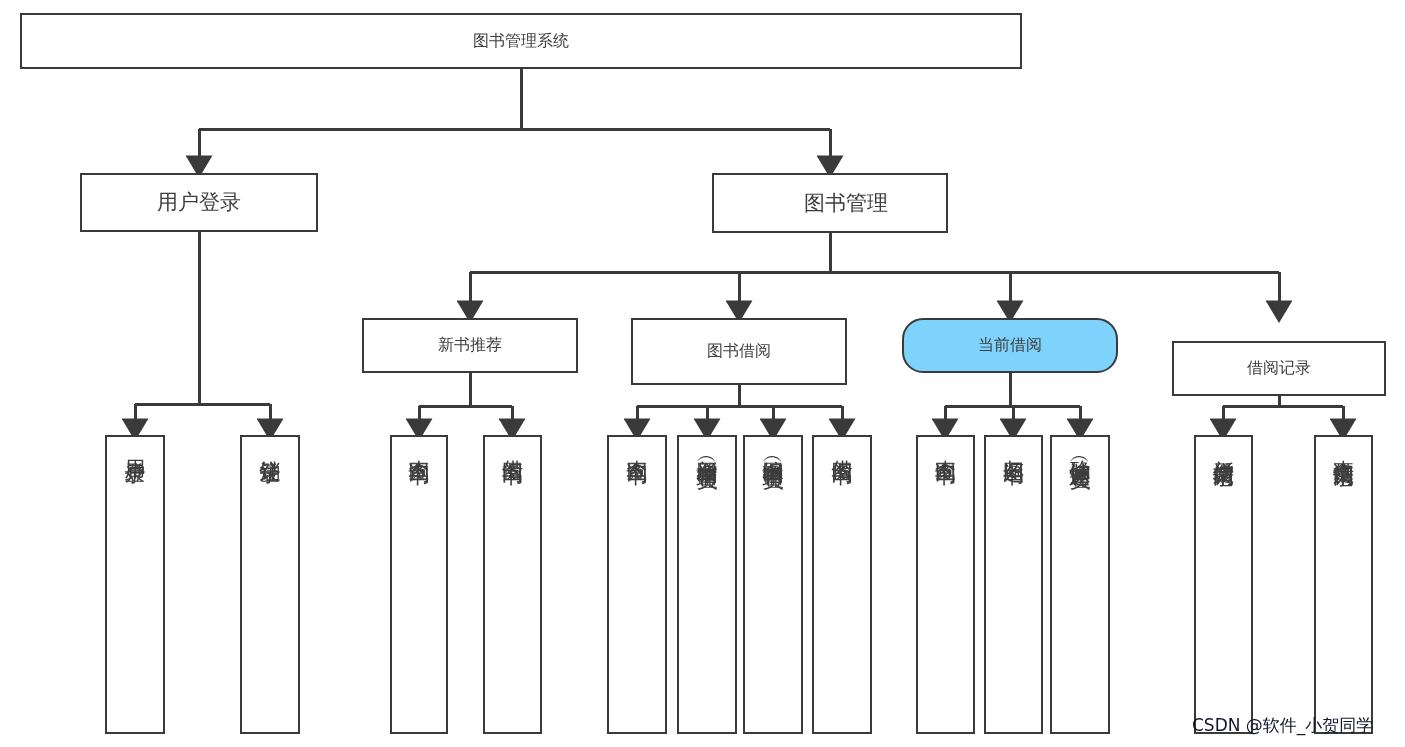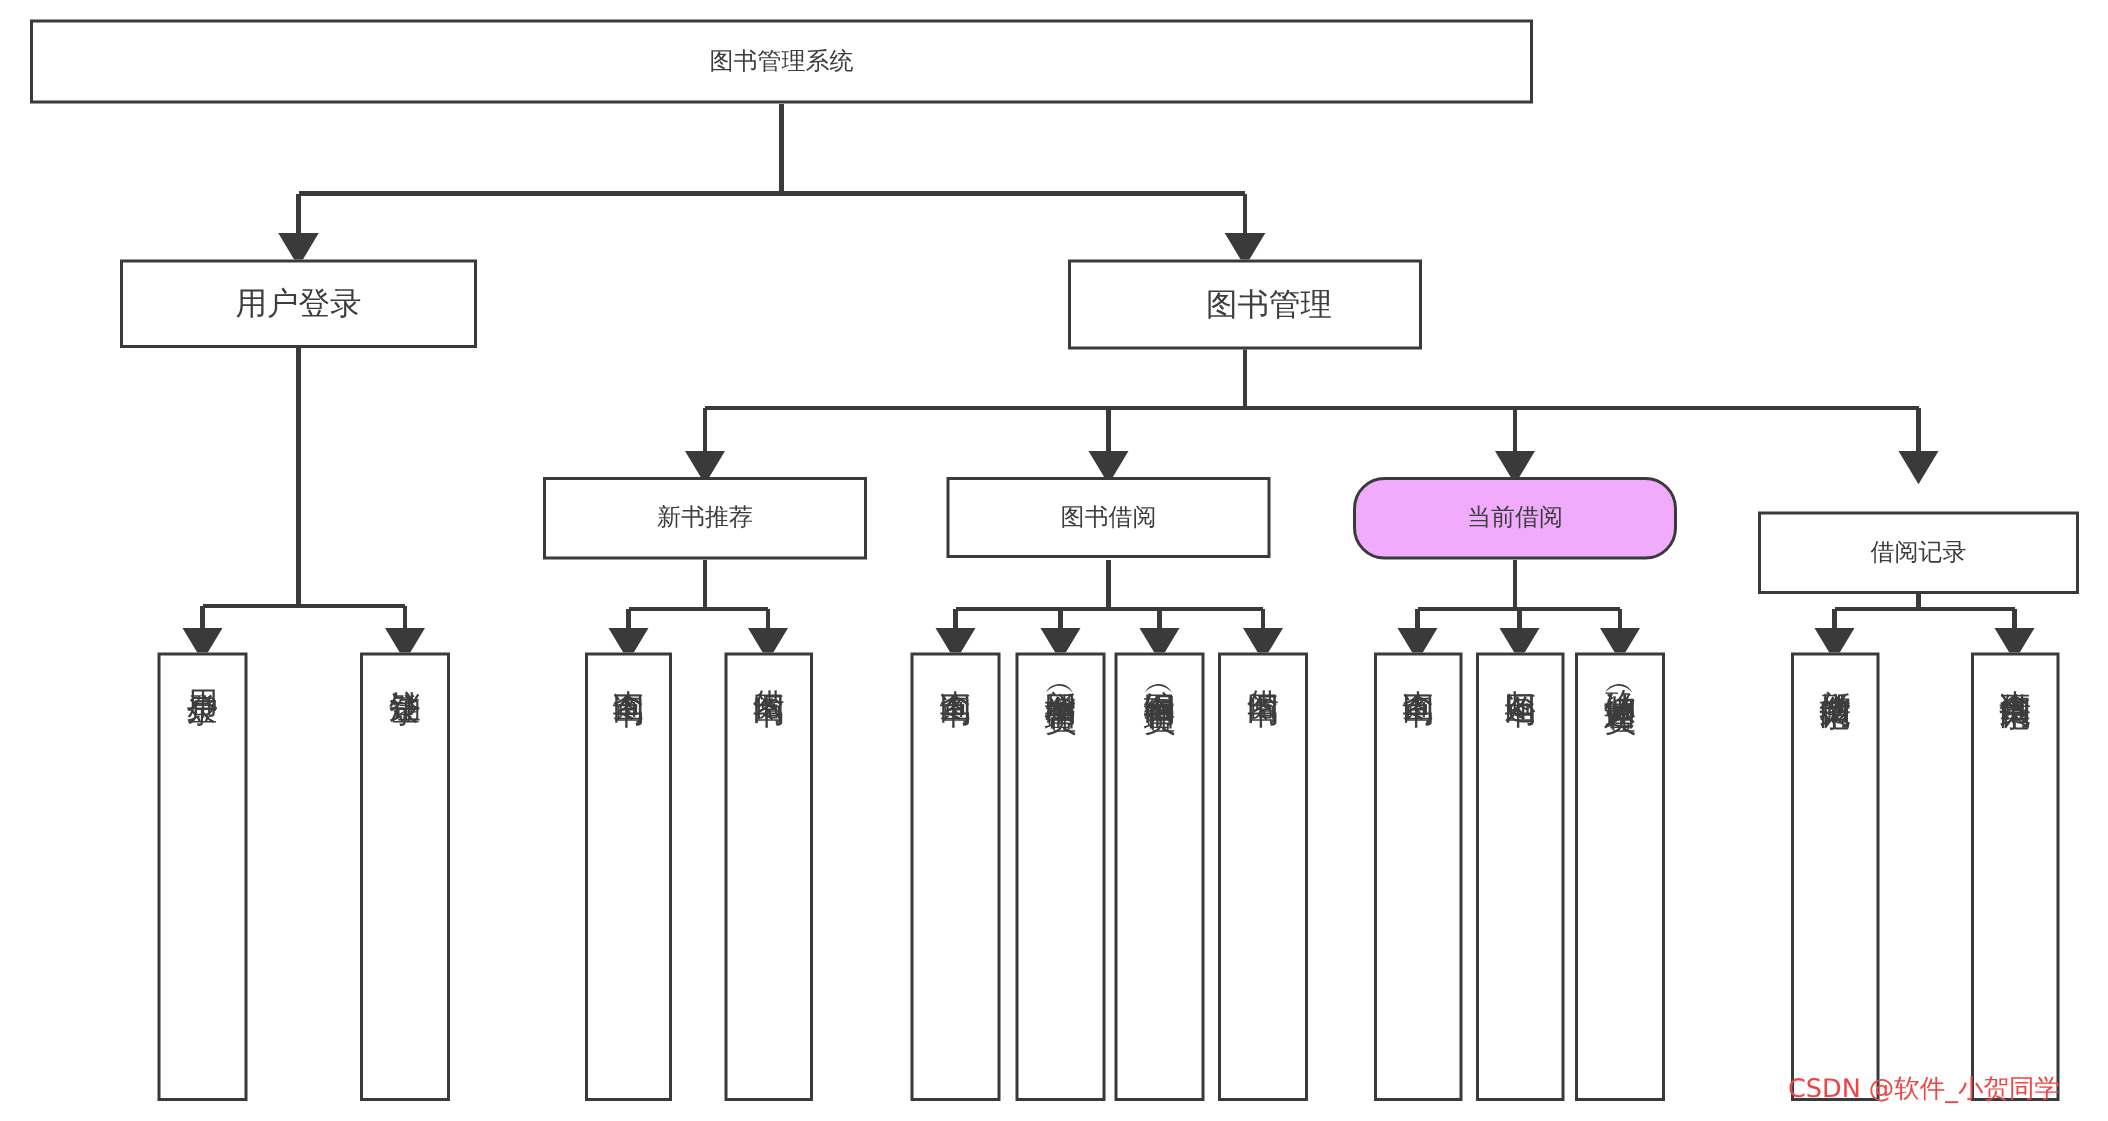--- a/index.html
+++ b/index.html
@@ -127,24 +127,24 @@
   <div class="node level1" style="left: 80px; top: 173px; width: 238px; height: 59px; border-color: rgb(58, 58, 58); background: rgb(255, 255, 255); color: rgb(61, 61, 61);">
     <span class="label">用户登录</span>
   </div>
   <div class="node level1" style="left: 712px; top: 173px; width: 236px; height: 60px; border-color: rgb(58, 58, 58); background: rgb(255, 255, 255); color: rgb(61, 61, 61); padding-left: 32px;">
     <span class="label">图书管理</span>
   </div>
 
   <div class="node level2" style="left: 362px; top: 318px; width: 216px; height: 55px; border-color: rgb(58, 58, 58); background: rgb(255, 255, 255); color: rgb(61, 61, 61);">
     <span class="label">新书推荐</span>
   </div>
-  <div class="node level2" style="left: 631px; top: 318px; width: 216px; height: 54px; border-color: rgb(58, 58, 58); background: rgb(255, 255, 255); color: rgb(61, 61, 61);">
+  <div class="node level2" style="left: 631px; top: 318px; width: 216px; height: 67px; border-color: rgb(58, 58, 58); background: rgb(255, 255, 255); color: rgb(61, 61, 61);">
     <span class="label">图书借阅</span>
   </div>
-  <div class="node level2" style="left: 902px; top: 318px; width: 216px; height: 55px; border-color: rgb(58, 58, 58); background: #f0abfc; color: rgb(61, 61, 61); border-radius: 21px;">
+  <div class="node level2" style="left: 902px; top: 318px; width: 216px; height: 55px; border-color: rgb(58, 58, 58); background: #7dd3fc; color: rgb(61, 61, 61); border-radius: 21px;">
     <span class="label">当前借阅</span>
   </div>
   <div class="node level2" style="left: 1172px; top: 318px; width: 214px; height: 55px; border-color: rgb(58, 58, 58); background: rgb(255, 255, 255); color: rgb(61, 61, 61); margin-top: 23px;">
     <span class="label">借阅记录</span>
   </div>
 
   <div class="node leaf" style="left: 105px; top: 435px; width: 60px; height: 299px; border-color: rgb(58, 58, 58); background: rgb(255, 255, 255); color: rgb(61, 61, 61);">
     <span class="label">用户登录</span>
   </div>
   <div class="node leaf" style="left: 240px; top: 435px; width: 60px; height: 299px; border-color: rgb(58, 58, 58); background: rgb(255, 255, 255); color: rgb(61, 61, 61);">
@@ -177,15 +177,15 @@
   <div class="node leaf" style="left: 1050px; top: 435px; width: 60px; height: 299px; border-color: rgb(58, 58, 58); background: rgb(255, 255, 255); color: rgb(61, 61, 61);">
     <span class="label">确认归还（管理员）</span>
   </div>
   <div class="node leaf" style="left: 1194px; top: 435px; width: 59px; height: 299px; border-color: rgb(58, 58, 58); background: rgb(255, 255, 255); color: rgb(61, 61, 61);">
     <span class="label">新增借阅记录</span>
   </div>
   <div class="node leaf" style="left: 1314px; top: 435px; width: 59px; height: 299px; border-color: rgb(58, 58, 58); background: rgb(255, 255, 255); color: rgb(61, 61, 61);">
     <span class="label">查询借阅记录</span>
   </div>
 
-  <div class="watermark" style="left: 1192px; top: 714px; color: #ef4444; text-align: center;">CSDN @软件_小贺同学</div>
+  <div class="watermark" style="left: 1192px; top: 714px; color: #0f172a; text-align: center;">CSDN @软件_小贺同学</div>
 
 </div>
 
 </body></html>

